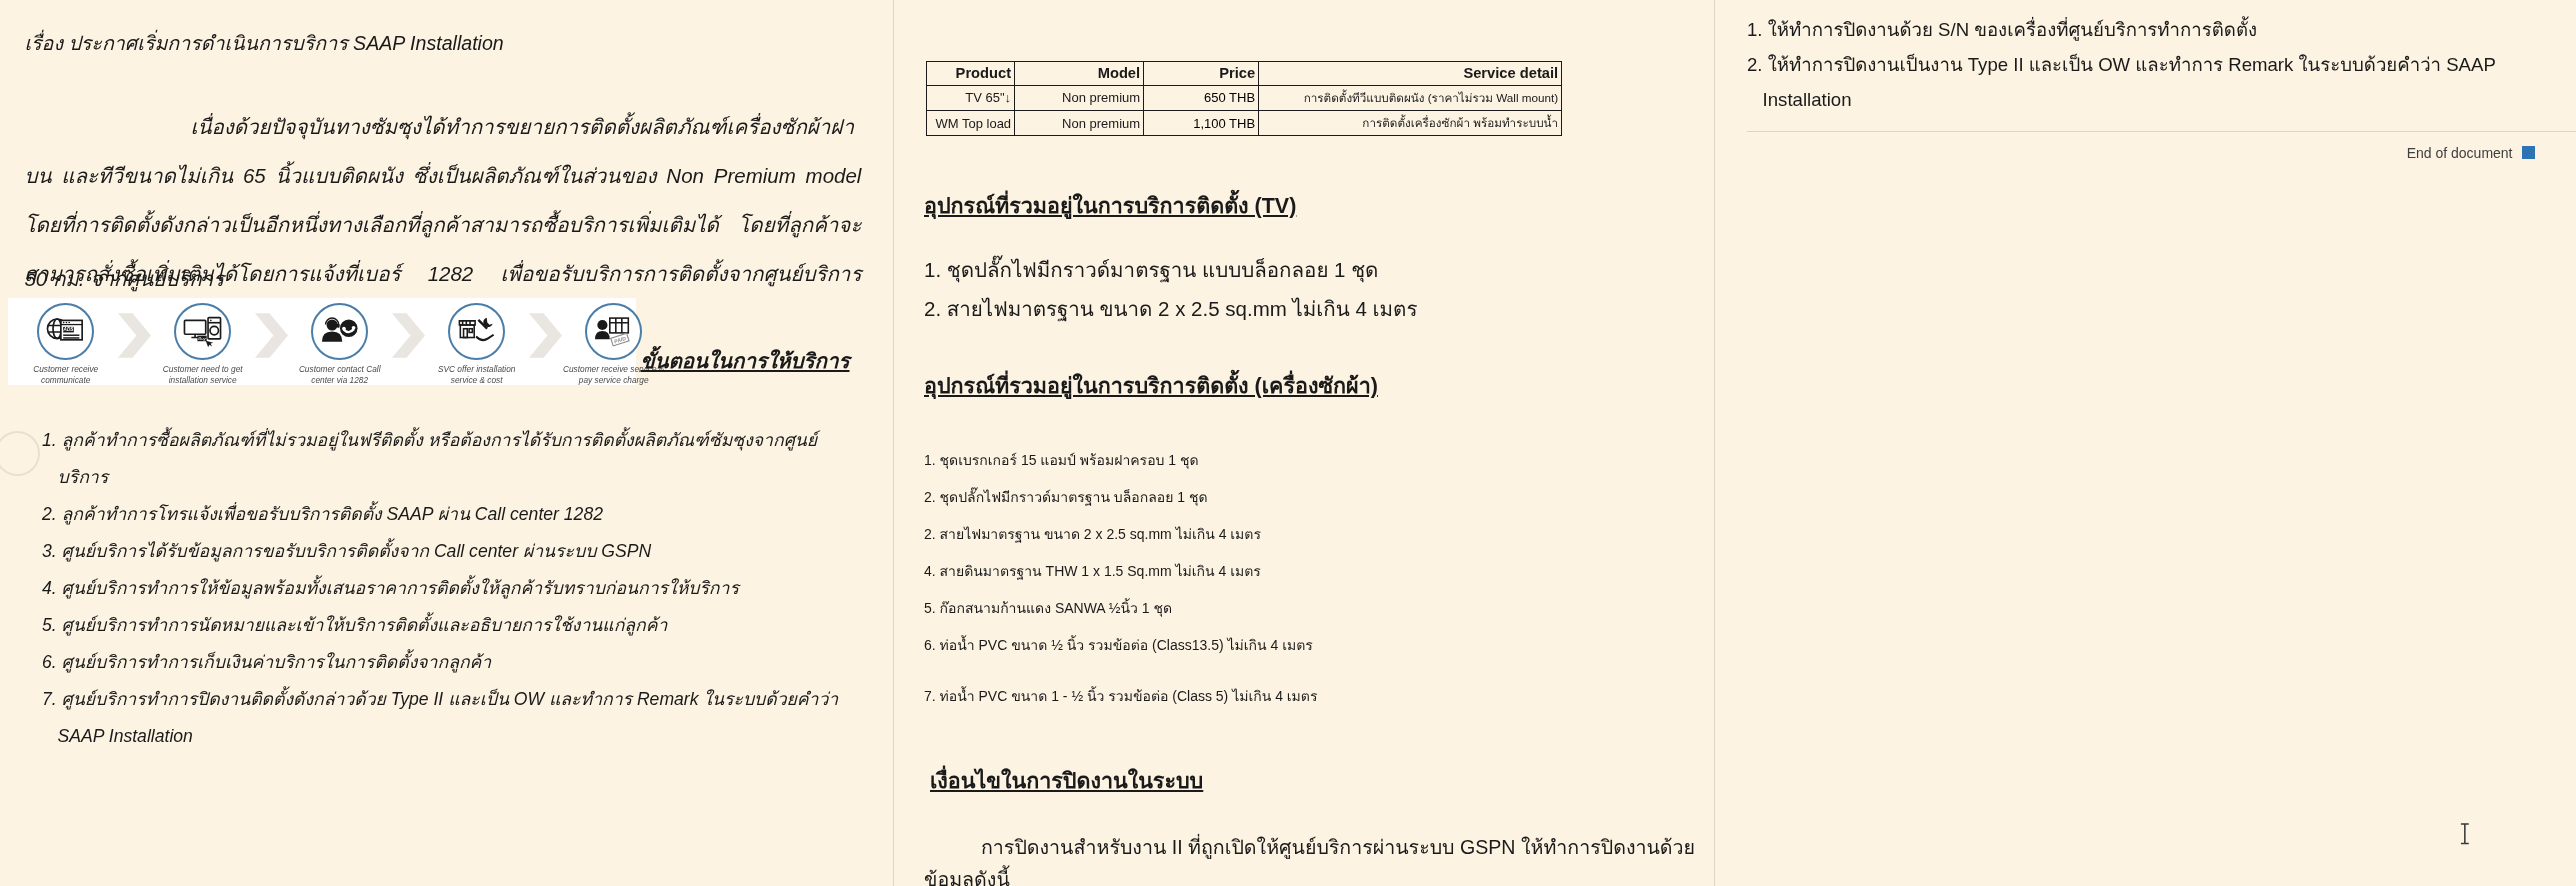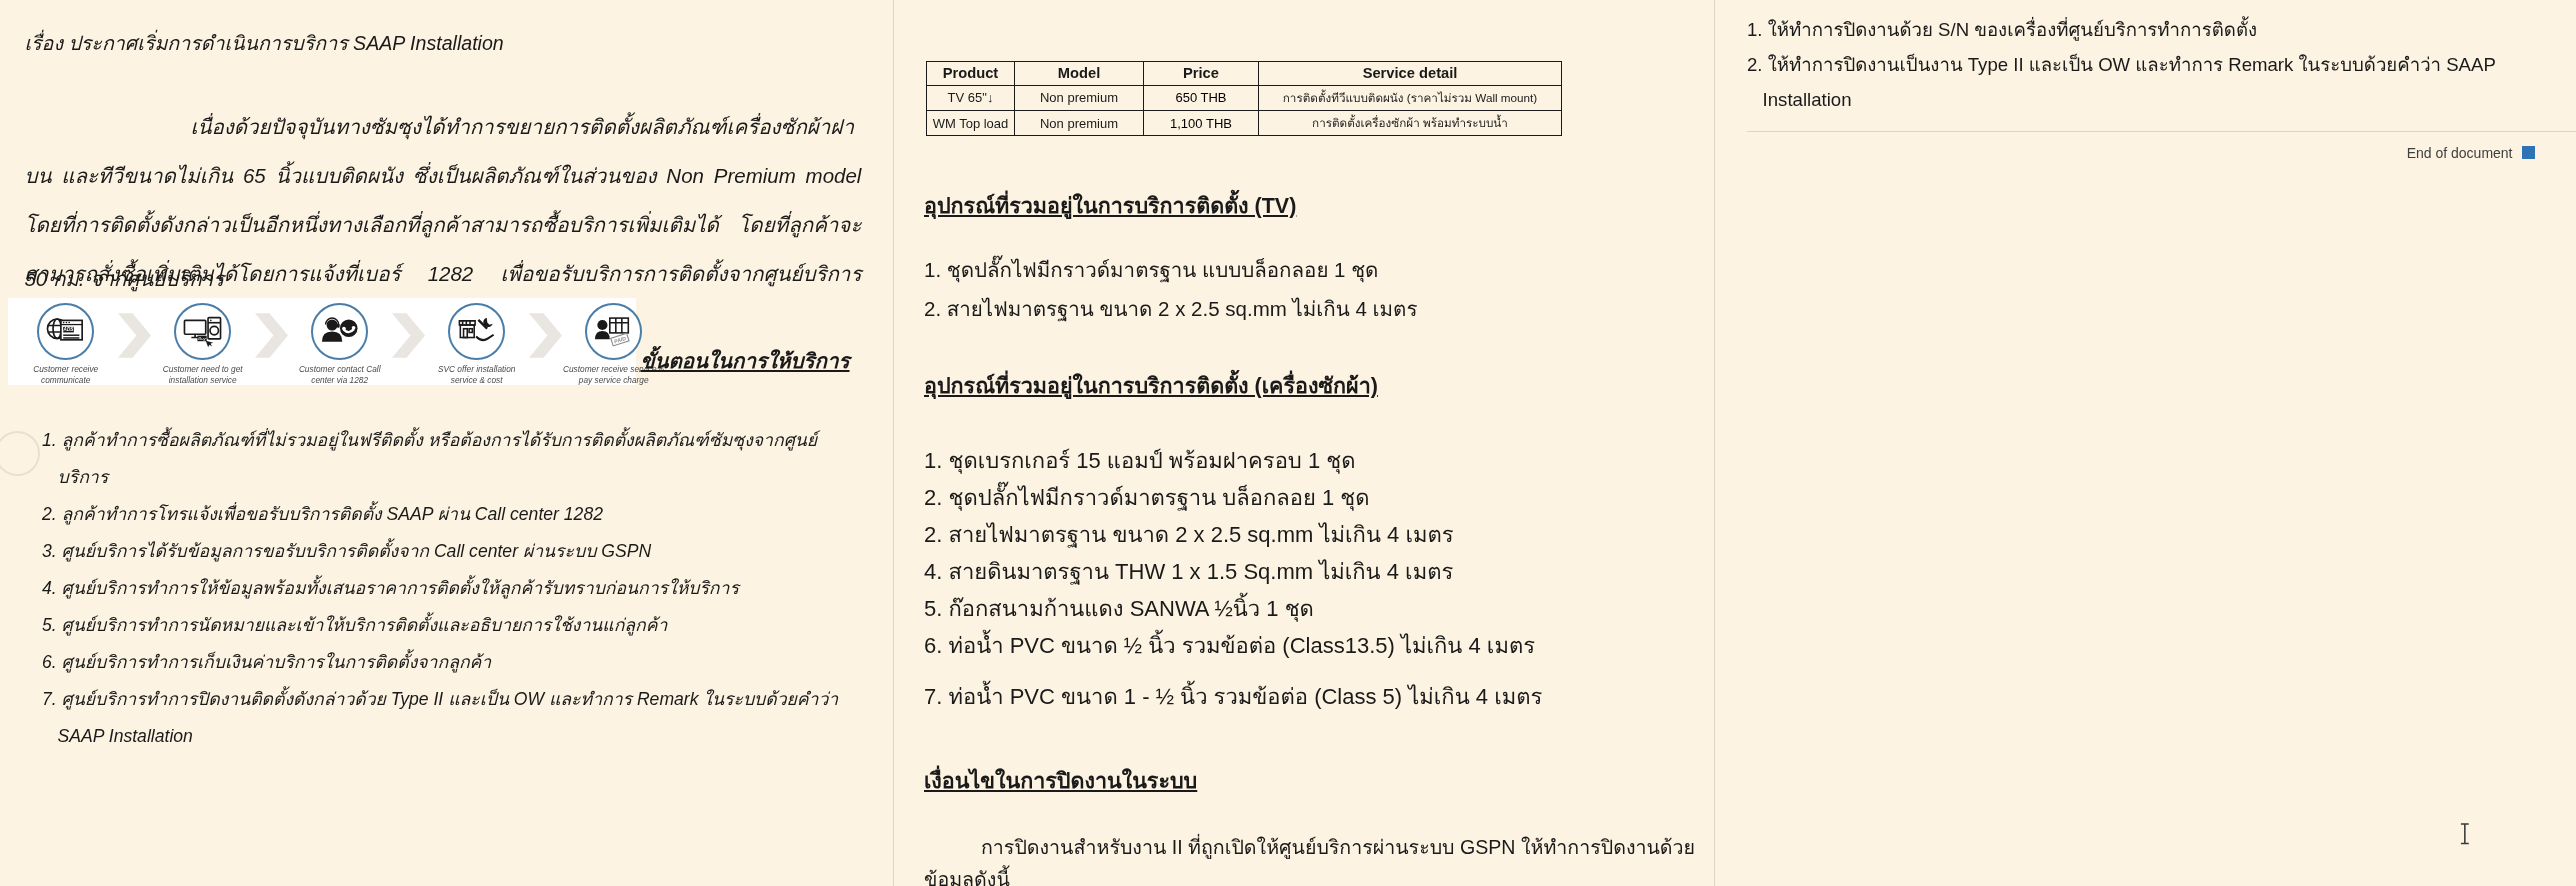--- a/index.html
+++ b/index.html
@@ -61,38 +61,38 @@
     left:-29px; top:431px; width:45px; height:45px; border-radius:50%;
     border:2px solid rgba(120,110,90,0.14);
   }
 
   
   .price-table {
     position:absolute; left:2px; top:61px; width:635px;
     border-collapse:collapse; table-layout:fixed;
   }
   .price-table th, .price-table td {
-    border:1px solid #1a1a1a; text-align:center; vertical-align:middle;
+    border:1px solid #1a1a1a; text-align:right; vertical-align:middle;
     padding:2px 2.9px; overflow:hidden; white-space:nowrap;margin-top:16px;
   }
   .price-table th { font-size:14.7px; font-weight:bold; height:23.5px; }
   .price-table td { font-size:13px; height:25.4px; }
   .price-table col.c-product { width:88px; }
   .price-table col.c-model   { width:129px; }
   .price-table col.c-price   { width:115px; }
   .price-table col.c-detail  { width:303px; }
   .price-table td.price { color:#000000; }
   .price-table td.detail { font-size:11.7px; }
 
   .tv-heading { left:0; top:178px; font-size:21.5px;margin-top:10px; }
   .tv-items { left:0; top:250px; font-size:20.5px; line-height:39px; width:782px; }
   .wm-heading { left:0; top:368px; font-size:21.5px; }
-  .wm-items { left:0; top:442px; font-size:22px; line-height:37px; width:782px; }
+  .wm-items { left:0; top:442px; font-size:14px; line-height:37px; width:782px; }
   .wm-items .li.gap-top { margin-top:13.7px; }
-  .closing-heading { left:0; top:763px; font-size:21.5px; }
+  .closing-heading { left:6px; top:763px; font-size:21.5px; }
   .closing-para { left:0; top:831px; width:772px; font-size:19.6px; text-indent:57px; }
 
   
   .c3-items { left:0; top:11.7px; width:821px; font-size:18.6px; line-height:35px; }
   .c3-items .li { padding-left:15.6px; text-indent:-15.6px; }
   .hrule { left:0; top:131px; width:829px; height:1px; background:#dcd5c6; }
   .end-row {
     left:0; top:145px; width:788px; text-align:right;
     font-size:14px; color:#404040;
   }

